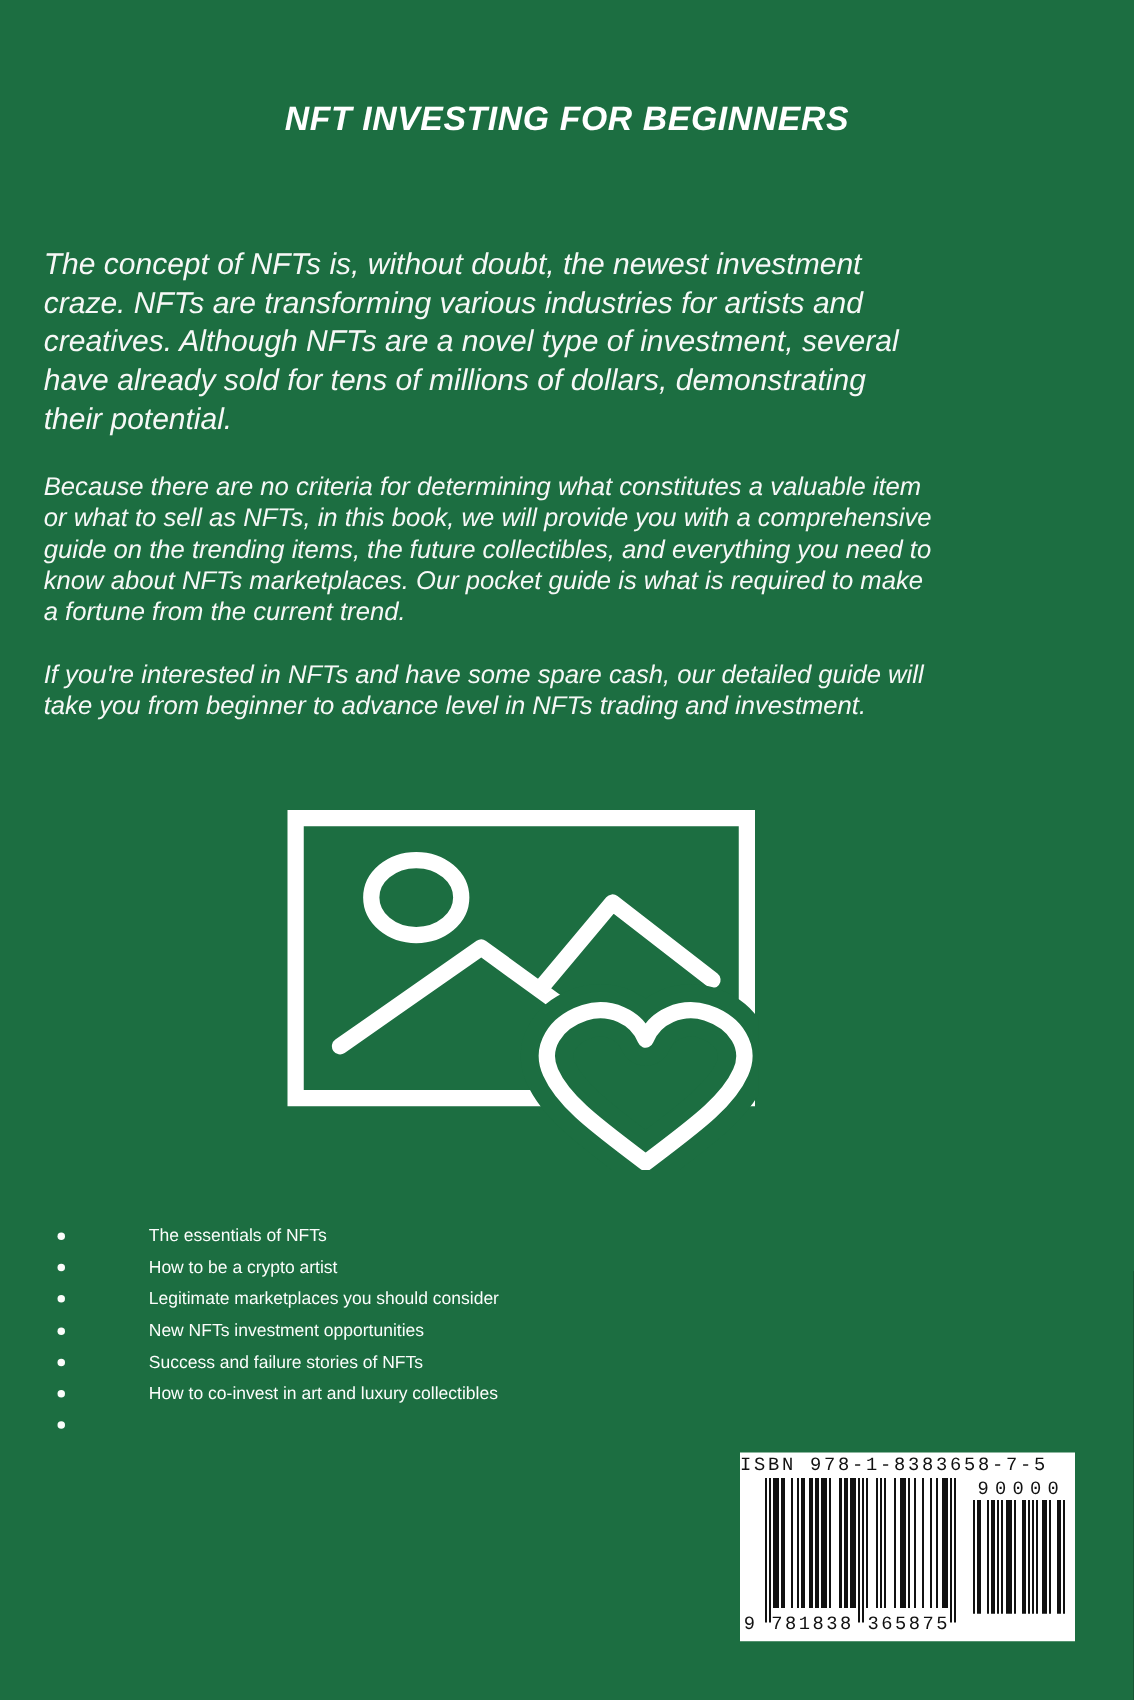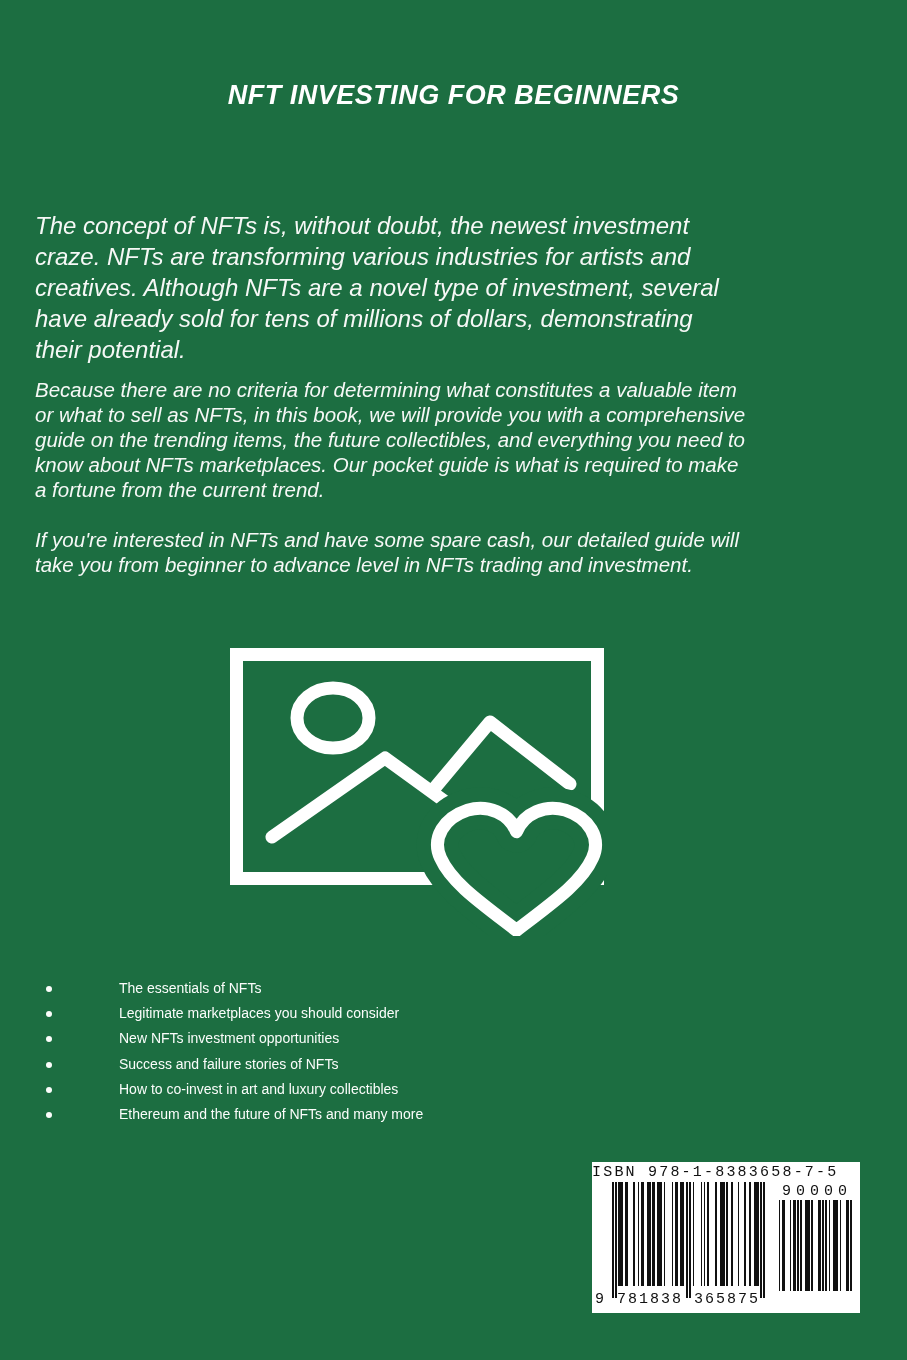--- a/index.html
+++ b/index.html
@@ -17,21 +17,21 @@
     font-family:"Liberation Sans", sans-serif;
     font-style:italic; font-weight:800;
     font-size:27px; letter-spacing:0.5px;
   }
   .para {
     position:absolute; left:35px; width:845px;
     color:#f6f8f6;
     font-style:italic;
     white-space:pre-line;
   }
-  .para-1 { top:196px; font-size:24px; line-height:31px;margin-top:14px; }
+  .para-1 { top:196px; font-size:24px; line-height:31px; }
   .para-2 { top:377px; font-size:20.5px; line-height:25px; }
   .para-3 { top:527px; font-size:20.5px; line-height:25px; }
   .art-icon { position:absolute; left:227px; top:644px; }
   .learn { position:absolute; left:42px; top:971px; width:720px; color:#fbfdfb; }
   .learn-heading { font-size:20px; line-height:24px; }
   .learn-list { list-style:none; margin:5px 0 0 0; padding:0; }
   .learn-list li {
     position:relative;
     padding-left:77px;
     font-size:14px; line-height:25.2px;
@@ -97,25 +97,26 @@
     <polyline points="206,146 263,78 343,140" stroke="#ffffff" stroke-width="13" fill="none" stroke-linecap="round" stroke-linejoin="round"></polyline>
 
     <path d="M50,18 C46,6 34,0 23,4 C10,9 3,22 8,35 C14,51 30,64 50,82 C70,64 86,51 92,35 C97,22 90,9 77,4 C66,0 54,6 50,18 Z" transform="translate(199,160) scale(1.81,1.54)" fill="#1c6e41" stroke="#1c6e41" stroke-width="42" stroke-linejoin="round" vector-effect="non-scaling-stroke"></path>
 
     <path d="M50,18 C46,6 34,0 23,4 C10,9 3,22 8,35 C14,51 30,64 50,82 C70,64 86,51 92,35 C97,22 90,9 77,4 C66,0 54,6 50,18 Z" transform="translate(199,160) scale(1.81,1.54)" fill="none" stroke="#ffffff" stroke-width="13" stroke-linejoin="round" stroke-linecap="round" vector-effect="non-scaling-stroke"></path>
   </svg>
 
   <div class="learn">
     <ul class="learn-list" id="learn-list">
         <li><span class="bullet-dot"></span><span>The essentials of NFTs</span></li>
+        <li><span class="bullet-dot"></span><span>How to be a crypto artist</span></li>
         <li><span class="bullet-dot"></span><span>Legitimate marketplaces you should consider</span></li>
         <li><span class="bullet-dot"></span><span>New NFTs investment opportunities</span></li>
         <li><span class="bullet-dot"></span><span>Success and failure stories of NFTs</span></li>
         <li><span class="bullet-dot"></span><span>How to co-invest in art and luxury collectibles</span></li>
-        <li><span class="bullet-dot"></span><span>Ethereum and the future of NFTs and many more</span></li>
+        <li><span class="bullet-dot"></span></li>
       </ul>
   </div>
 
   <div class="barcode-panel">
     <div class="isbn-label">ISBN 978-1-8383658-7-5</div>
     <div class="supplement-code">90000</div>
     <svg class="ean13-svg" id="ean13-svg" width="153" height="116" shape-rendering="crispEdges">
         <rect x="0.00" y="0" width="1.61" height="116" fill="#111111"></rect>
         <rect x="3.22" y="0" width="1.61" height="116" fill="#111111"></rect>
         <rect x="6.44" y="0" width="1.61" height="104" fill="#111111"></rect>

